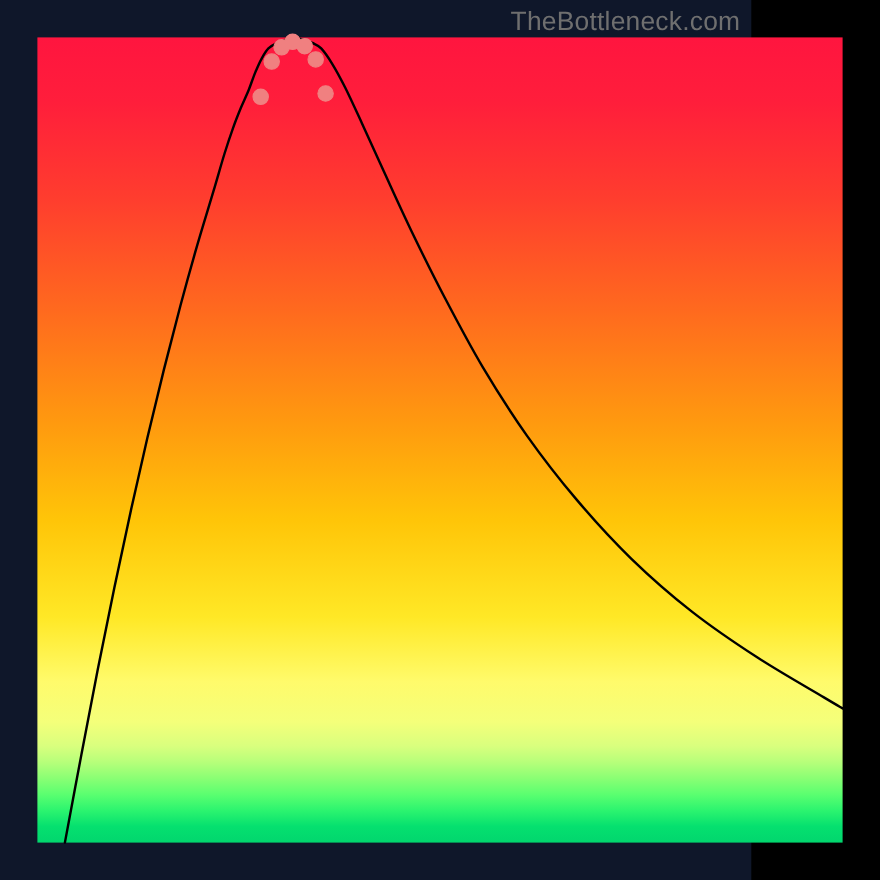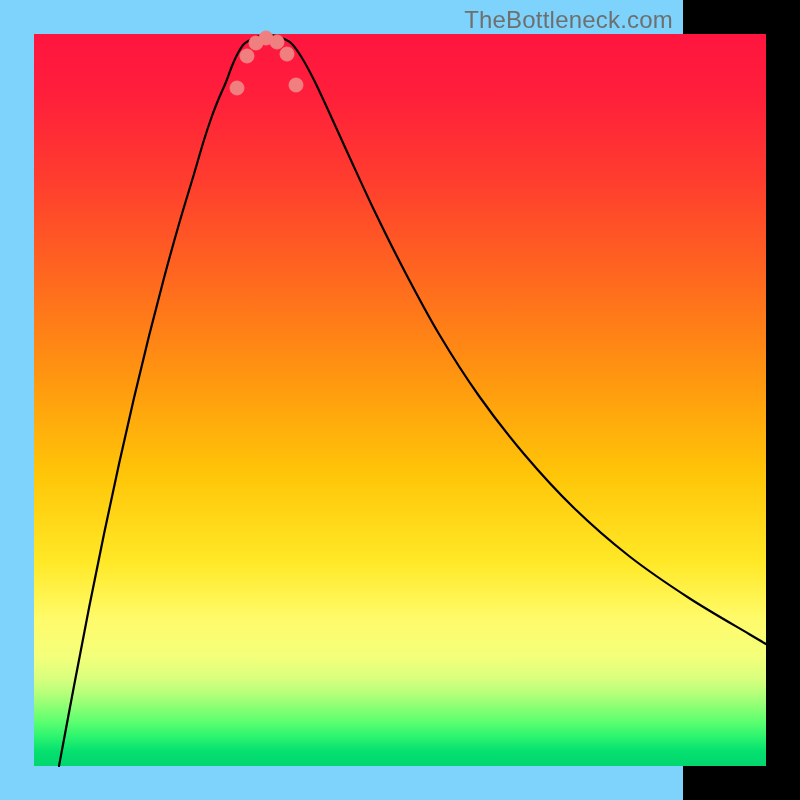--- a/index.html
+++ b/index.html
@@ -10,21 +10,21 @@
     overflow: hidden;
     background: #000;
     font-family: Arial, Helvetica, sans-serif;
   }
   .frame {
     position: absolute;
     left: 0;
     top: 0;
     width: 683px;
     height: 800px;
-    background: #7dd3fc;
+    background: #0f172a;
   }
   .plot {
     position: absolute;
     left: 34px;
     top: 34px;
     width: 732px;
     height: 732px;
     
     background: linear-gradient(
       to bottom,

